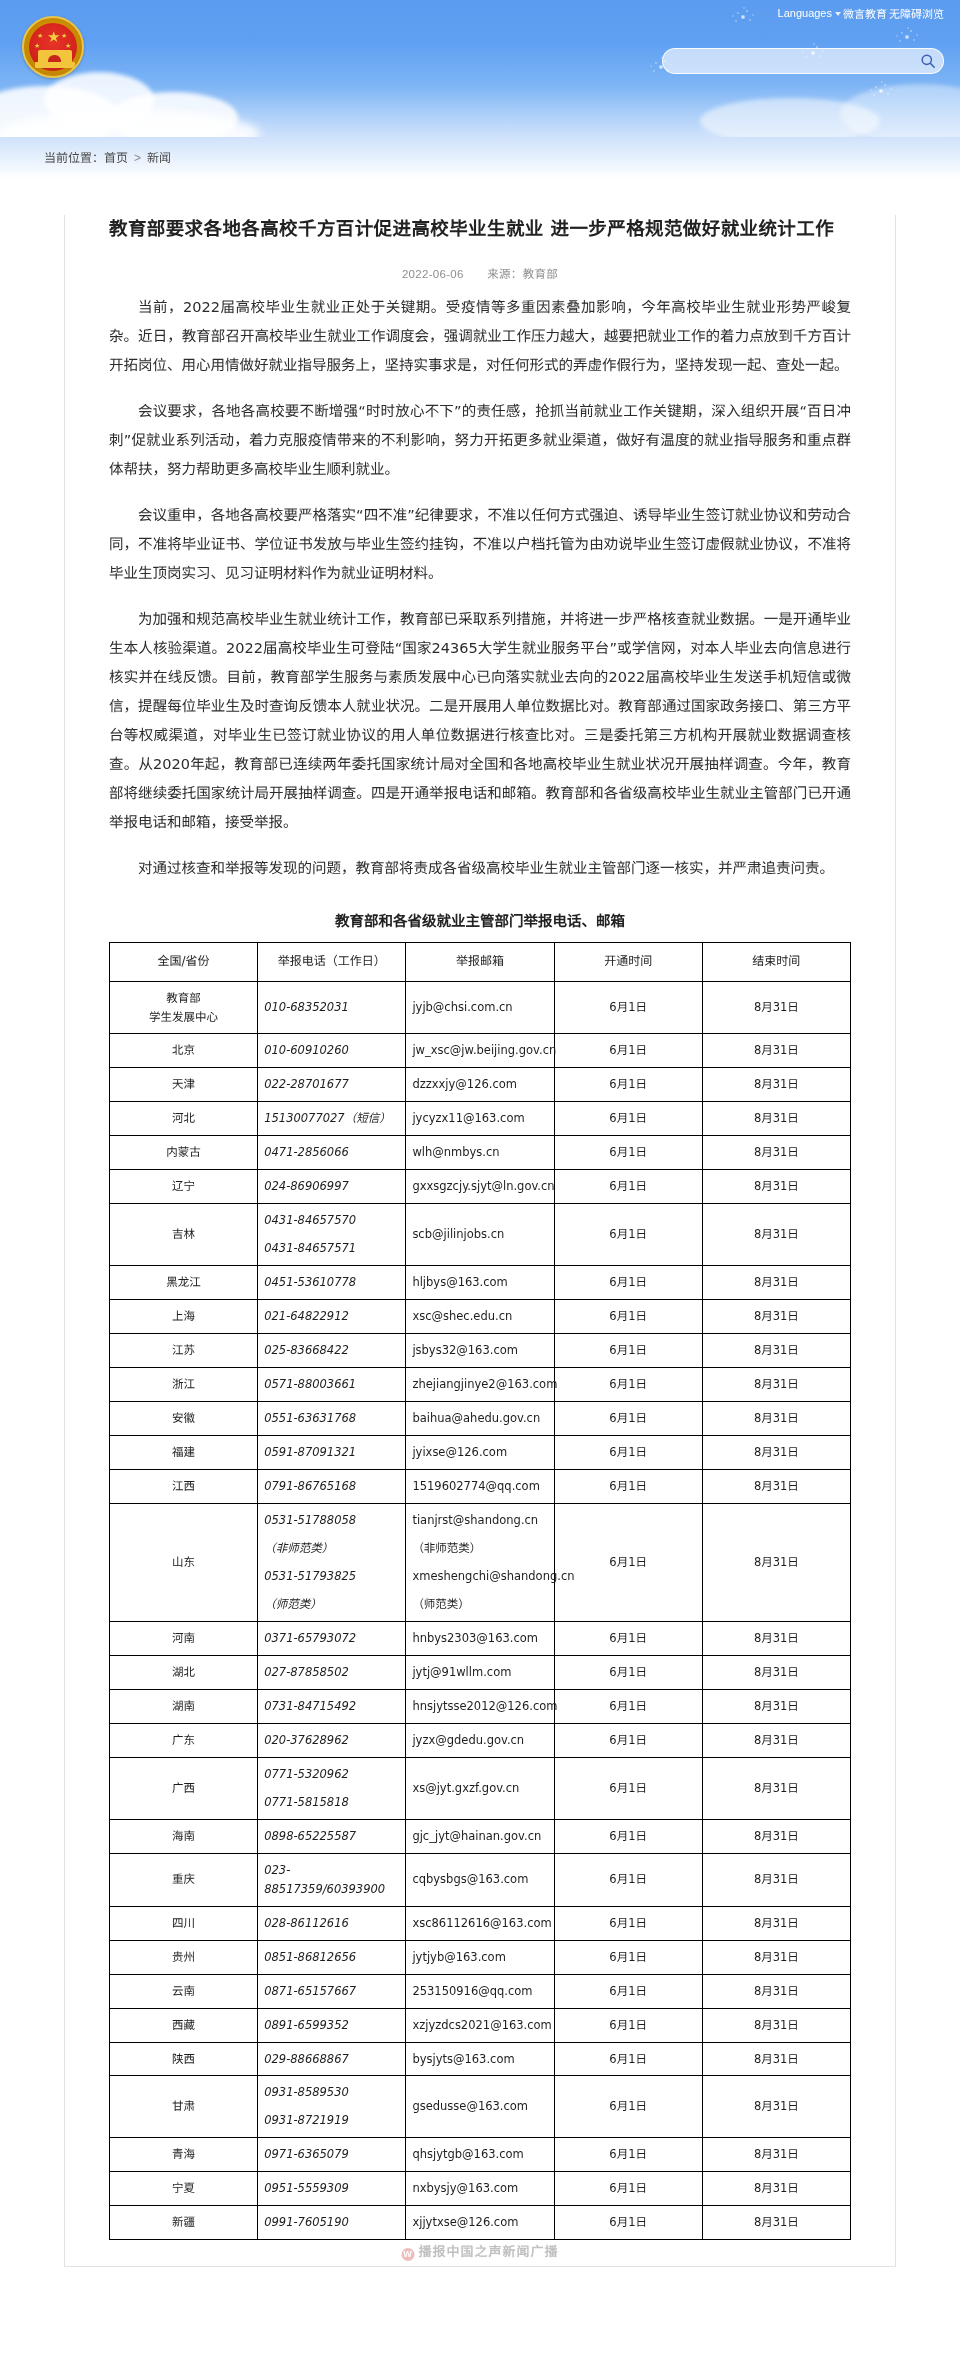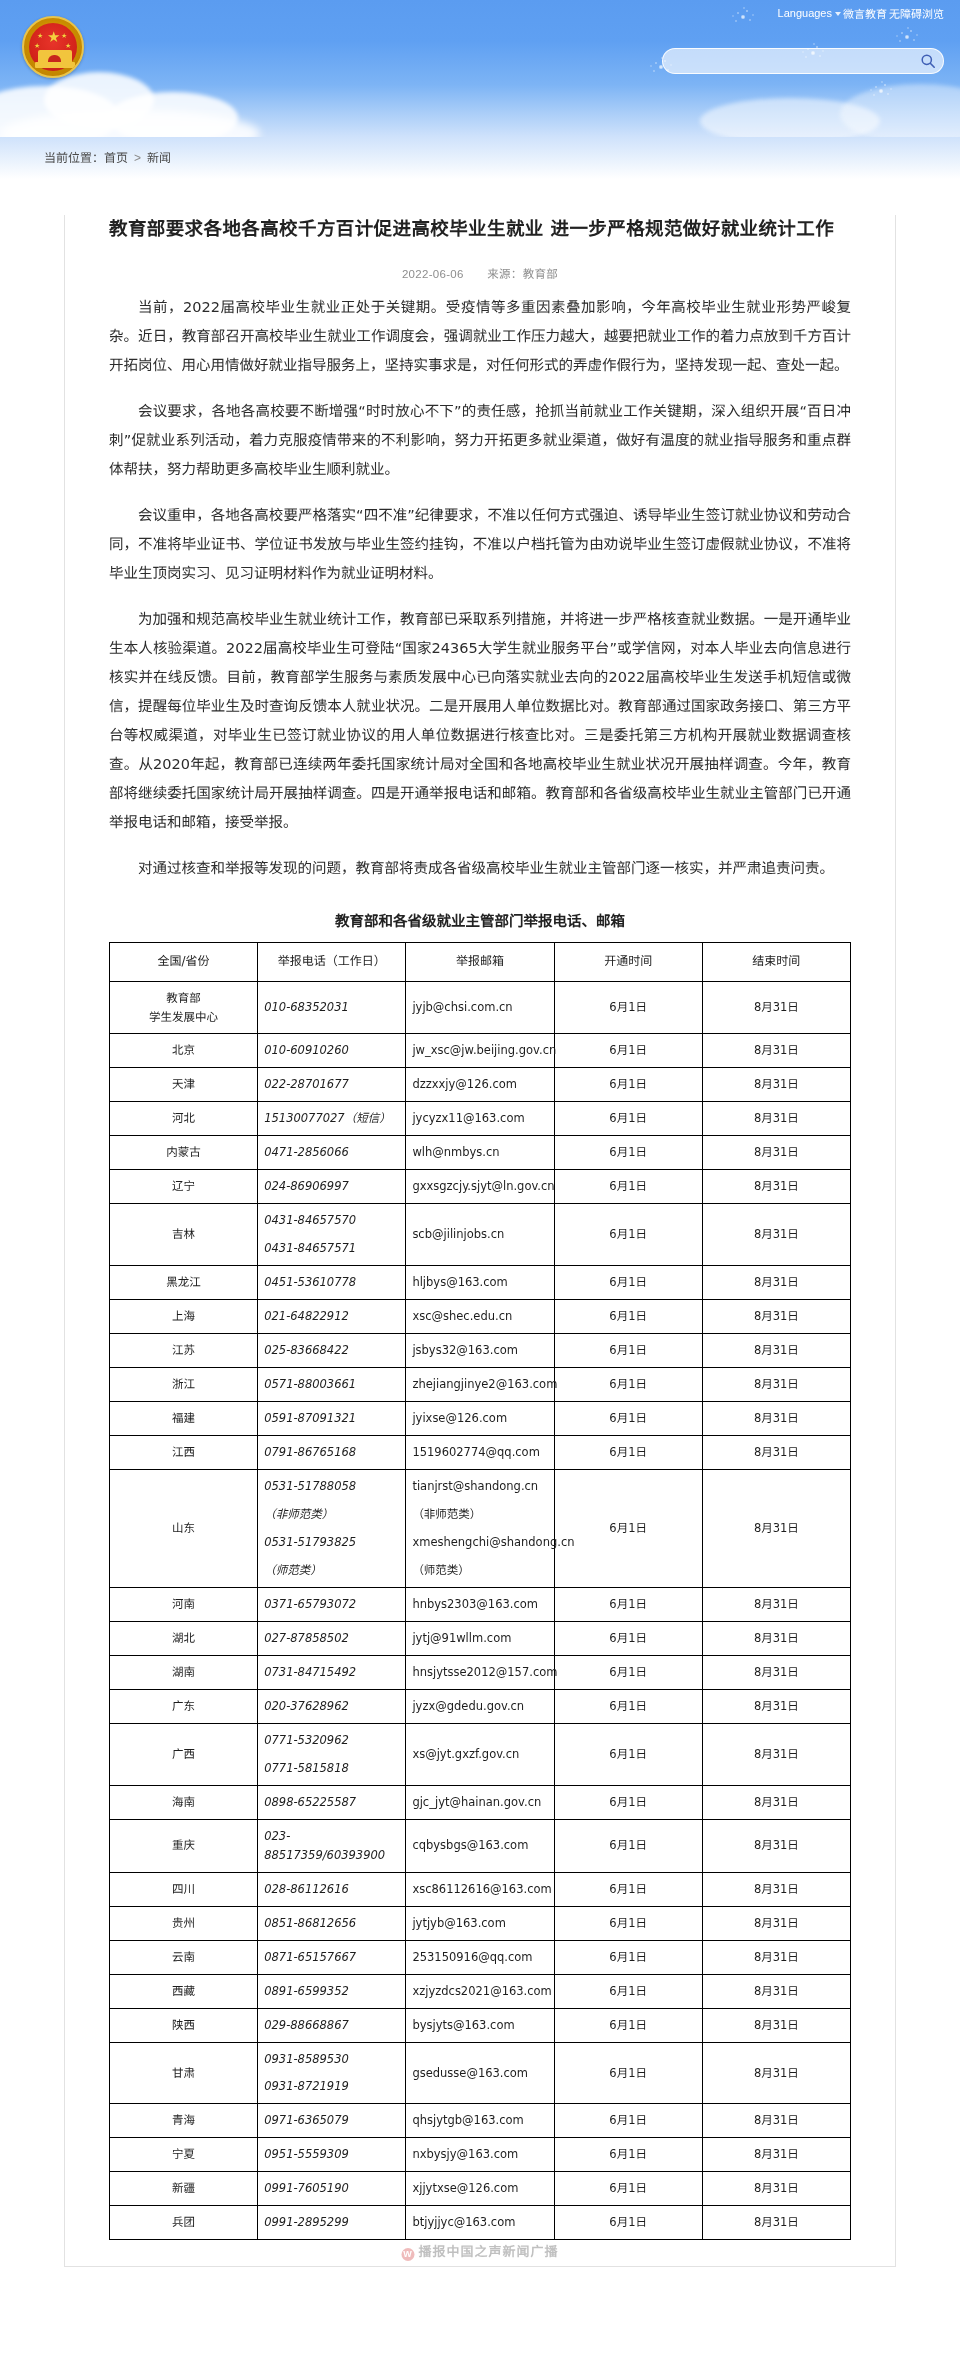--- a/index.html
+++ b/index.html
@@ -524,20 +524,33 @@
                 <span class="cellline">0571-88003661</span>
               </td>
               <td class="mail">
                 <span class="cellline">zhejiangjinye2@163.com</span>
               </td>
               <td class="start">6月1日</td>
               <td class="end">8月31日</td>
             </tr>
             <tr>
               <td class="prov">
+                <span class="sub">安徽</span>
+              </td>
+              <td class="tel">
+                <span class="cellline">0551-63631768</span>
+              </td>
+              <td class="mail">
+                <span class="cellline">baihua@ahedu.gov.cn</span>
+              </td>
+              <td class="start">6月1日</td>
+              <td class="end">8月31日</td>
+            </tr>
+            <tr>
+              <td class="prov">
                 <span class="sub">福建</span>
               </td>
               <td class="tel">
                 <span class="cellline">0591-87091321</span>
               </td>
               <td class="mail">
                 <span class="cellline">jyixse@126.com</span>
               </td>
               <td class="start">6月1日</td>
               <td class="end">8月31日</td>
@@ -601,21 +614,21 @@
               <td class="end">8月31日</td>
             </tr>
             <tr>
               <td class="prov">
                 <span class="sub">湖南</span>
               </td>
               <td class="tel">
                 <span class="cellline">0731-84715492</span>
               </td>
               <td class="mail">
-                <span class="cellline">hnsjytsse2012@157.com</span>
+                <span class="cellline">hnsjytsse2012@126.com</span>
               </td>
               <td class="start">6月1日</td>
               <td class="end">8月31日</td>
             </tr>
             <tr>
               <td class="prov">
                 <span class="sub">广东</span>
               </td>
               <td class="tel">
                 <span class="cellline">020-37628962</span>
@@ -773,33 +786,20 @@
             </tr>
             <tr>
               <td class="prov">
                 <span class="sub">新疆</span>
               </td>
               <td class="tel">
                 <span class="cellline">0991-7605190</span>
               </td>
               <td class="mail">
                 <span class="cellline">xjjytxse@126.com</span>
-              </td>
-              <td class="start">6月1日</td>
-              <td class="end">8月31日</td>
-            </tr>
-            <tr>
-              <td class="prov">
-                <span class="sub">兵团</span>
-              </td>
-              <td class="tel">
-                <span class="cellline">0991-2895299</span>
-              </td>
-              <td class="mail">
-                <span class="cellline">btjyjjyc@163.com</span>
               </td>
               <td class="start">6月1日</td>
               <td class="end">8月31日</td>
             </tr>
           </tbody>
       </table>
 
     </div>
   </div>
 

